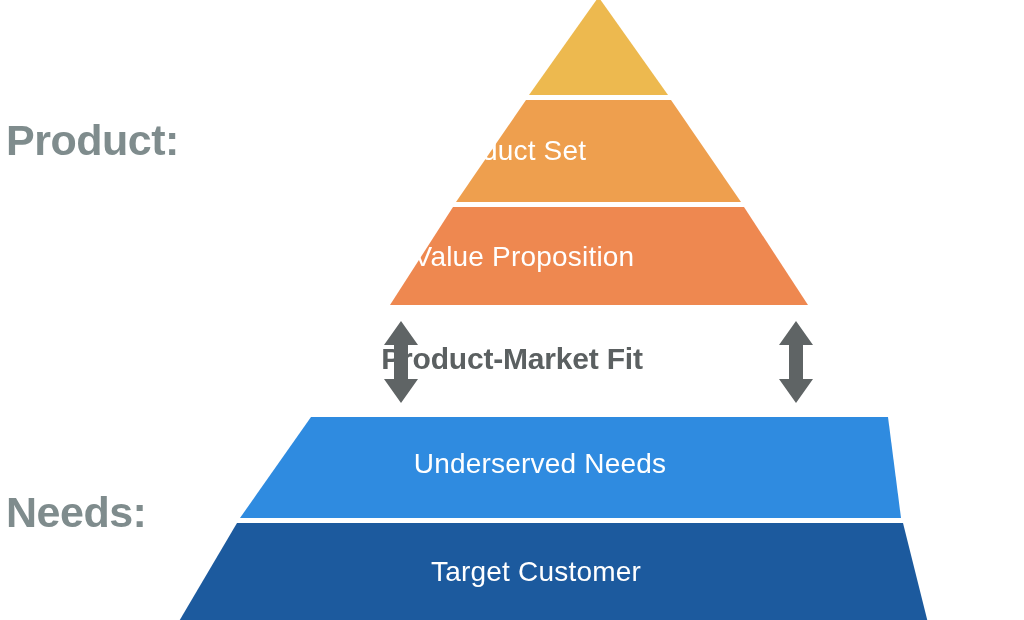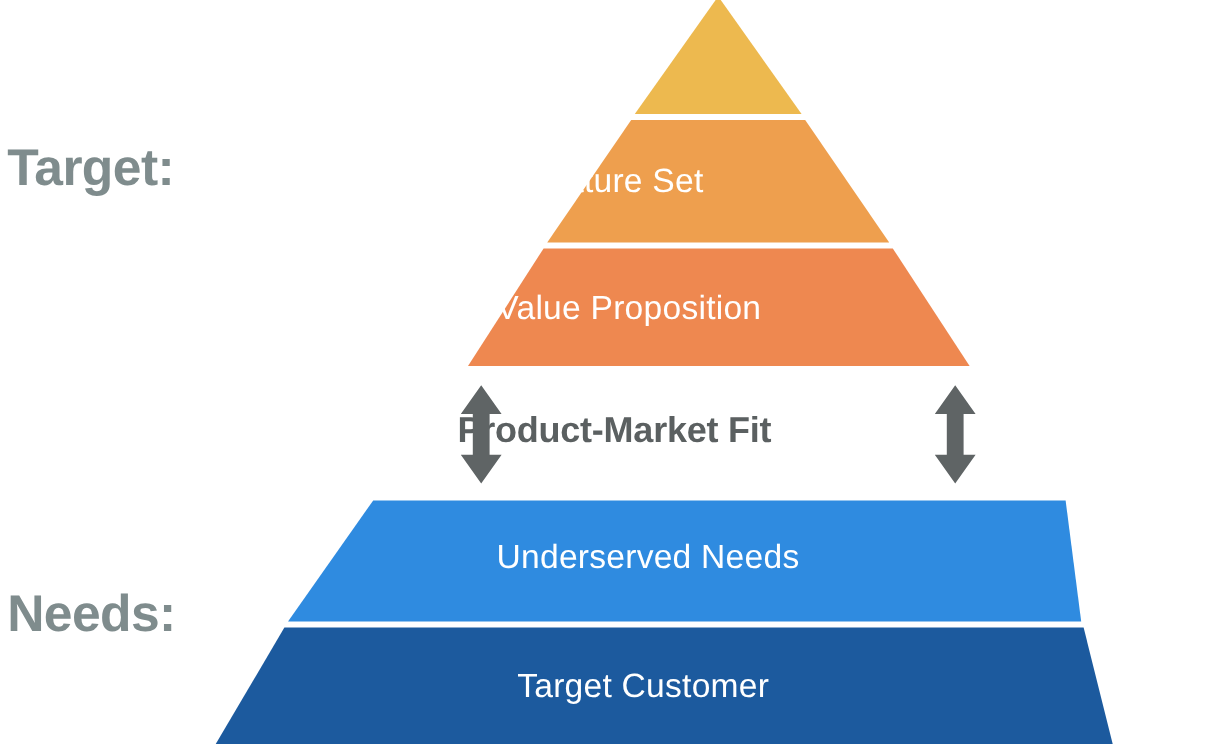--- a/index.html
+++ b/index.html
@@ -73,40 +73,40 @@
     height: 84px;
   }
   #arrow-left  { left: 381px; }
   #arrow-right { left: 776px; }
 </style>
 </head>
 <body>
 
 <div id="canvas">
 
-  <div class="side-label" id="label-product">Target:</div>
+  <div class="side-label" id="label-product">Product:</div>
 
   <div class="side-label" id="label-market">Needs:</div>
 
   <svg class="band-svg" viewBox="0 0 1024 620" xmlns="http://www.w3.org/2000/svg">
 
     <polygon points="598.5,-3 529,95 668,95" fill="#edb94f"></polygon>
 
     <polygon points="526,100 671,100 741,202 456,202" fill="#ee9f4e"></polygon>
 
     <polygon points="453,207 744,207 808,305 390,305" fill="#ee8850"></polygon>
 
     <polygon points="311,417 888,417 901,518 240,518" fill="#2f8be0"></polygon>
 
     <polygon points="237,523 903,523 928,623 178,623" fill="#1c5a9e"></polygon>
   </svg>
 
   <div class="band-text" id="text-ux">UX</div>
 
-  <div class="band-text" id="text-feature-set">Feature Set</div>
+  <div class="band-text" id="text-feature-set">Product Set</div>
 
   <div class="band-text" id="text-value-prop">Value Proposition</div>
 
   <div class="band-text" id="text-underserved">Underserved Needs</div>
 
   <div class="band-text" id="text-target">Target Customer</div>
 
   <div id="pmf-label">Product-Market Fit</div>
 
   <div class="arrow-wrap" id="arrow-left">

